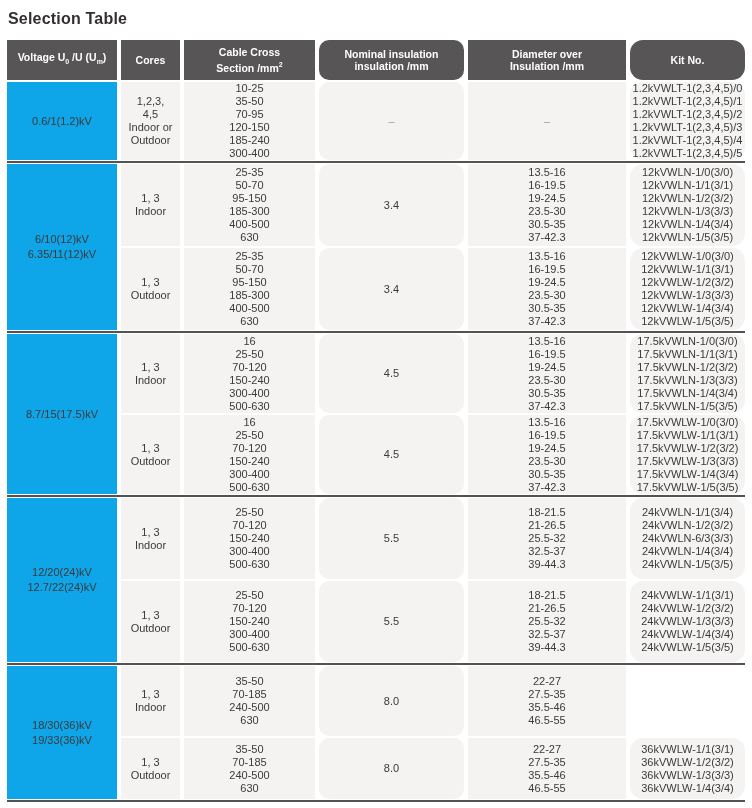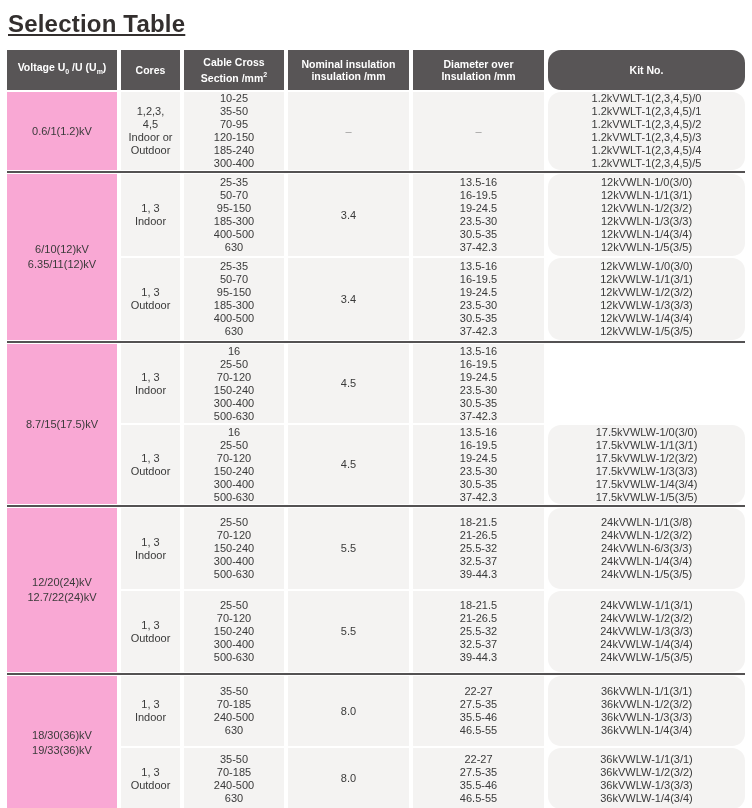--- a/index.html
+++ b/index.html
@@ -1,39 +1,39 @@
 <!DOCTYPE html>
 <html><head>
 <meta charset="utf-8">
 <style>
   * { margin:0; padding:0; box-sizing:border-box; }
   html,body { width:752px; background:#ffffff; font-family:"Liberation Sans","DejaVu Sans",sans-serif; color:#3a3a3a; }
   body { height:808px; overflow:hidden; }
   .page { padding:8px 7px 0 7px; }
-  .page-title { font-size:24px; font-weight:bold; color:#332f2e; letter-spacing:0.2px; margin:2px 0 12px 1px;text-decoration:underline; }
+  .page-title { font-size:16px; font-weight:bold; color:#332f2e; letter-spacing:0.2px; margin:2px 0 12px 1px; }
 
   .tbl { width:738px; }
   .hdr-row { display:flex; gap:4px; margin-bottom:2px; }
   .hcell { background:#585556; color:#ffffff; font-weight:bold; font-size:10.5px; line-height:12.5px;
            display:flex; flex-direction:column; align-items:center; justify-content:center;
            text-align:center; height:40px; }
   .hcell sub { font-size:7px; }
   .hcell sup { font-size:7px; }
 
   .w-voltage { width:110px; }
   .w-cores   { width:59px;  }
-  .w-cross   { width:100px; }
-  .w-thick   { width:121px; }
-  .w-diam    { width:131px; }
+  .w-cross   { width:131px; }
+  .w-thick   { width:145px;border-radius:10px; }
+  .w-diam    { width:158px; }
   .w-kit     { flex:1;border-radius:13px; }
 
   .section { display:flex; gap:4px; }
   .cell { background:#f4f3f2; display:flex; flex-direction:column; align-items:center; justify-content:center;
           text-align:center; font-size:11px; line-height:13px; color:#3a3a3a; }
-  .voltage-cell { background:#f9a8d4; }
+  .voltage-cell { background:#0ea5e9; }
   .voltage-line + .voltage-line { margin-top:2px; }
   .section-rows { flex:1; display:flex; flex-direction:column; gap:2px; }
   .subrow { display:flex; gap:4px; }
   .subrow .cell { height:100%; }
   .dash { color:#9b9b9b; }
   .section-divider { height:2px; background:#545253; margin:1px 0; }
 </style>
 </head>
 <body>
 
@@ -201,20 +201,28 @@
                 <div class="cell-line">4.5</div>
               </div>
               <div class="cell w-diam">
                 <div class="cell-line">13.5-16</div>
                 <div class="cell-line">16-19.5</div>
                 <div class="cell-line">19-24.5</div>
                 <div class="cell-line">23.5-30</div>
                 <div class="cell-line">30.5-35</div>
                 <div class="cell-line">37-42.3</div>
               </div>
+              <div class="cell w-kit">
+                <div class="cell-line">17.5kVWLN-1/0(3/0)</div>
+                <div class="cell-line">17.5kVWLN-1/1(3/1)</div>
+                <div class="cell-line">17.5kVWLN-1/2(3/2)</div>
+                <div class="cell-line">17.5kVWLN-1/3(3/3)</div>
+                <div class="cell-line">17.5kVWLN-1/4(3/4)</div>
+                <div class="cell-line">17.5kVWLN-1/5(3/5)</div>
+              </div>
             </div>
             <div class="subrow" style="height: 79px;">
               <div class="cell w-cores">
                 <div class="cell-line">1, 3</div>
                 <div class="cell-line">Outdoor</div>
               </div>
               <div class="cell w-cross">
                 <div class="cell-line">16</div>
                 <div class="cell-line">25-50</div>
                 <div class="cell-line">70-120</div>
@@ -267,21 +275,21 @@
                 <div class="cell-line">5.5</div>
               </div>
               <div class="cell w-diam">
                 <div class="cell-line">18-21.5</div>
                 <div class="cell-line">21-26.5</div>
                 <div class="cell-line">25.5-32</div>
                 <div class="cell-line">32.5-37</div>
                 <div class="cell-line">39-44.3</div>
               </div>
               <div class="cell w-kit">
-                <div class="cell-line">24kVWLN-1/1(3/8)</div>
+                <div class="cell-line">24kVWLN-1/1(3/4)</div>
                 <div class="cell-line">24kVWLN-1/2(3/2)</div>
                 <div class="cell-line">24kVWLN-6/3(3/3)</div>
                 <div class="cell-line">24kVWLN-1/4(3/4)</div>
                 <div class="cell-line">24kVWLN-1/5(3/5)</div>
               </div>
             </div>
             <div class="subrow" style="height: 81px;">
               <div class="cell w-cores">
                 <div class="cell-line">1, 3</div>
                 <div class="cell-line">Outdoor</div>
@@ -333,26 +341,20 @@
               </div>
               <div class="cell w-thick">
                 <div class="cell-line">8.0</div>
               </div>
               <div class="cell w-diam">
                 <div class="cell-line">22-27</div>
                 <div class="cell-line">27.5-35</div>
                 <div class="cell-line">35.5-46</div>
                 <div class="cell-line">46.5-55</div>
               </div>
-              <div class="cell w-kit">
-                <div class="cell-line">36kVWLN-1/1(3/1)</div>
-                <div class="cell-line">36kVWLN-1/2(3/2)</div>
-                <div class="cell-line">36kVWLN-1/3(3/3)</div>
-                <div class="cell-line">36kVWLN-1/4(3/4)</div>
-              </div>
             </div>
             <div class="subrow" style="height: 61px;">
               <div class="cell w-cores">
                 <div class="cell-line">1, 3</div>
                 <div class="cell-line">Outdoor</div>
               </div>
               <div class="cell w-cross">
                 <div class="cell-line">35-50</div>
                 <div class="cell-line">70-185</div>
                 <div class="cell-line">240-500</div>

